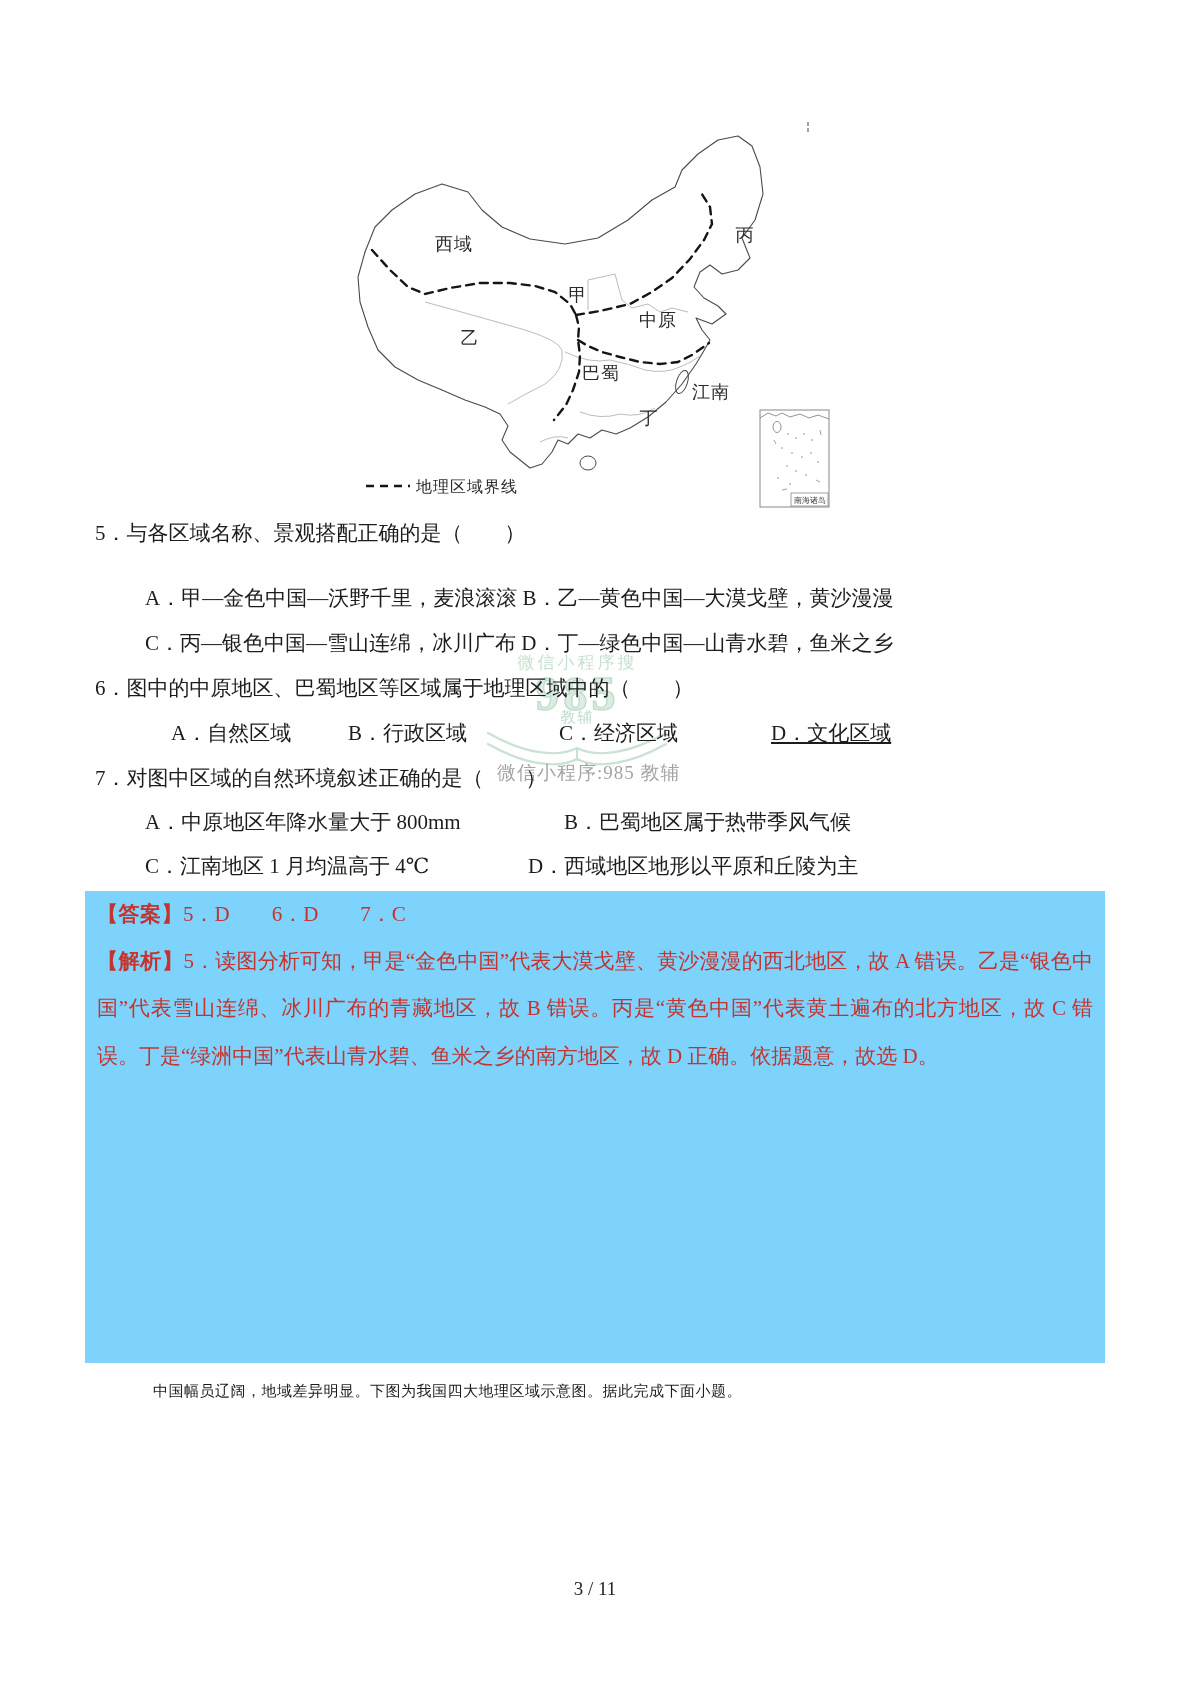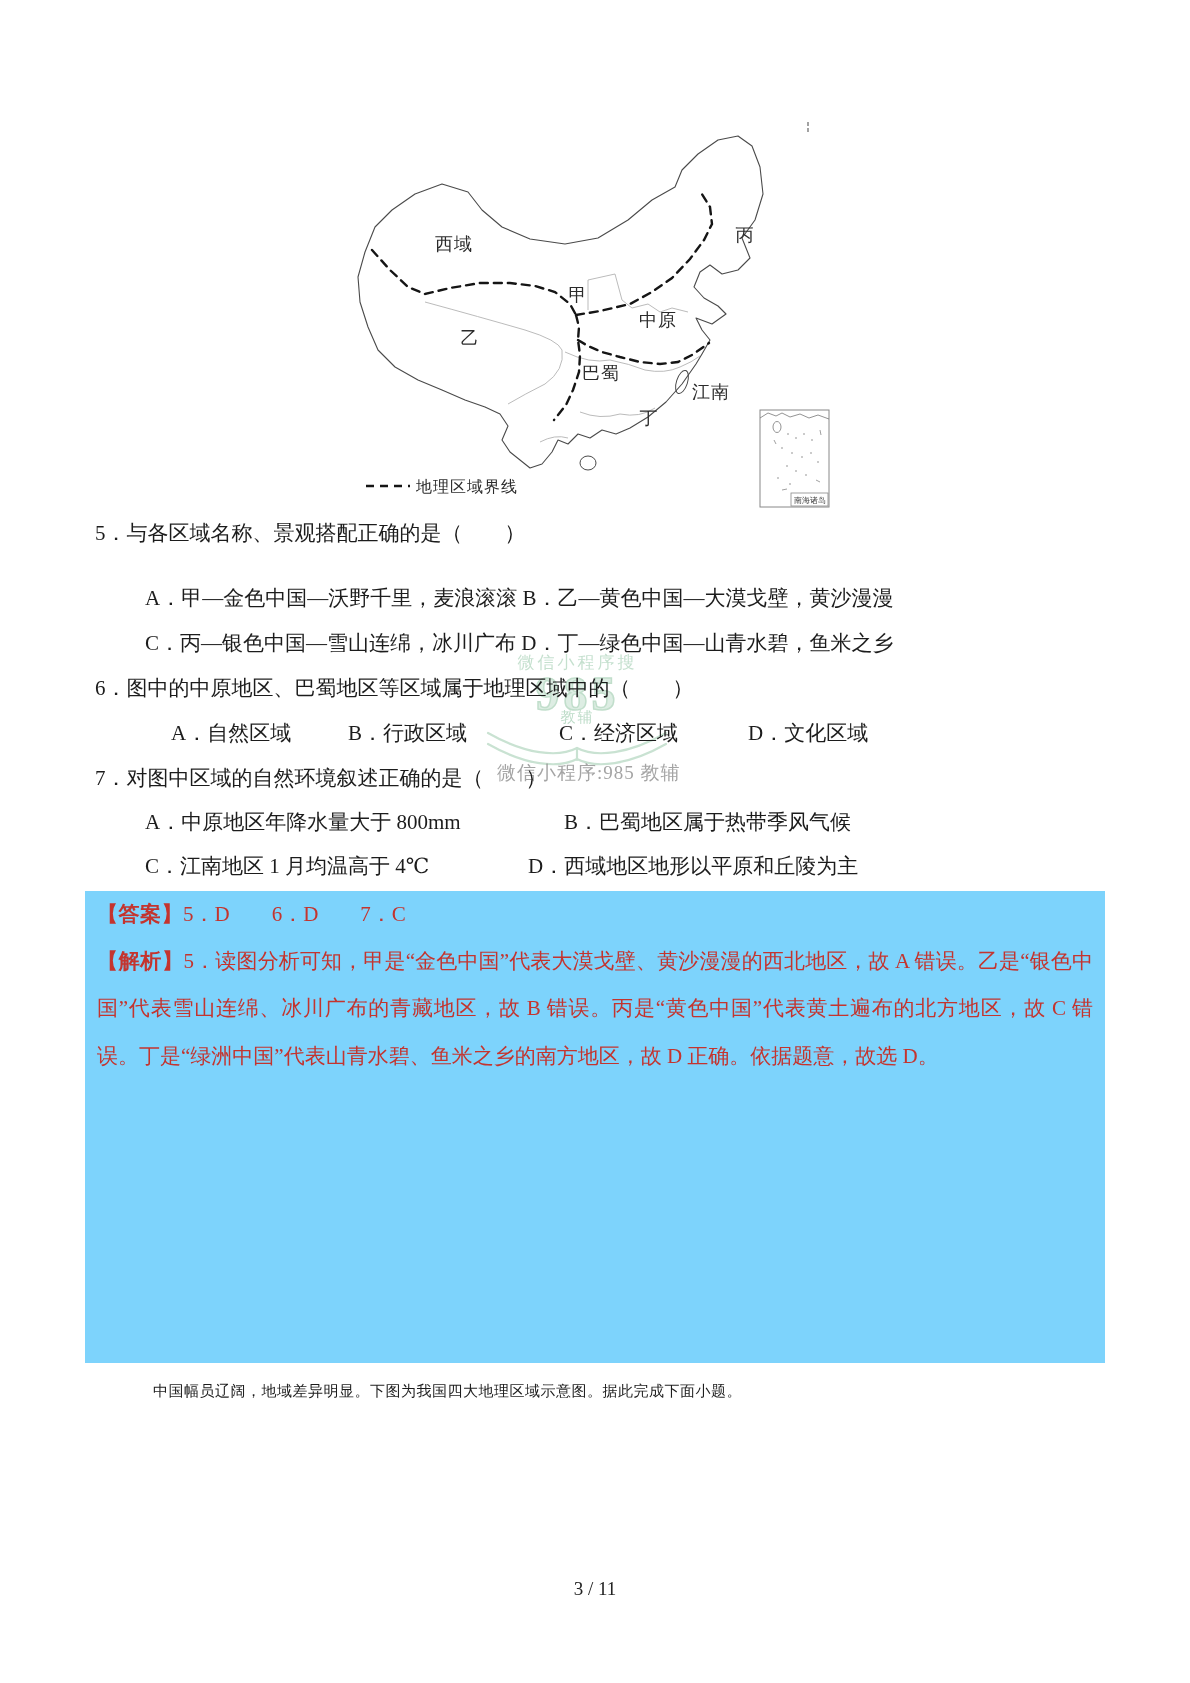--- a/index.html
+++ b/index.html
@@ -147,21 +147,21 @@
 
 <div class="tline stemline" style="top:519px;">5．与各区域名称、景观搭配正确的是（　　）</div>
 <div class="tline optline" style="top:584px;">A．甲—金色中国—沃野千里，麦浪滚滚 B．乙—黄色中国—大漠戈壁，黄沙漫漫</div>
 <div class="tline optline" style="top:629px;">C．丙—银色中国—雪山连绵，冰川广布 D．丁—绿色中国—山青水碧，鱼米之乡</div>
 
 <div class="tline stemline" style="top:674px;">6．图中的中原地区、巴蜀地区等区域属于地理区域中的（　　）</div>
 <div class="abs" style="top:719px;left:0;width:996px;height:30px;z-index:2;margin-left:26px;">
   <span class="optcell" style="left:145px;">A．自然区域</span>
   <span class="optcell" style="left:322px;">B．行政区域</span>
   <span class="optcell" style="left:533px;">C．经济区域</span>
-  <span class="optcell" style="left:722px;">D．文化区域</span>
+  <span class="optcell" style="left:745px;text-decoration:underline;">D．文化区域</span>
 </div>
 
 <div class="tline stemline" style="top:764px;">7．对图中区域的自然环境叙述正确的是（　　）</div>
 <div class="abs" style="top:808px;left:0;width:1190px;height:30px;z-index:2;">
   <span class="optcell" style="left:145px;text-align:center;">A．中原地区年降水量大于 800mm</span>
   <span class="optcell" style="left:528px;margin-left:36px;">B．巴蜀地区属于热带季风气候</span>
 </div>
 <div class="abs" style="top:852px;left:0;width:1190px;height:30px;z-index:2;">
   <span class="optcell" style="left:145px;">C．江南地区 1 月均温高于 4℃</span>
   <span class="optcell" style="left:528px;">D．西域地区地形以平原和丘陵为主</span>

